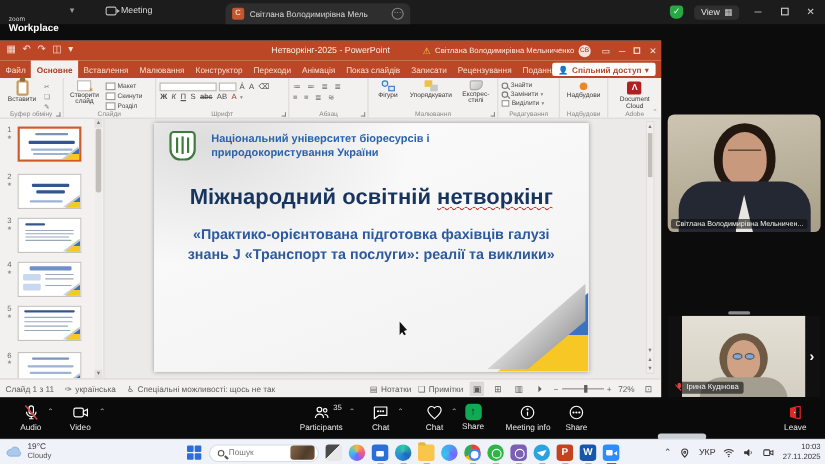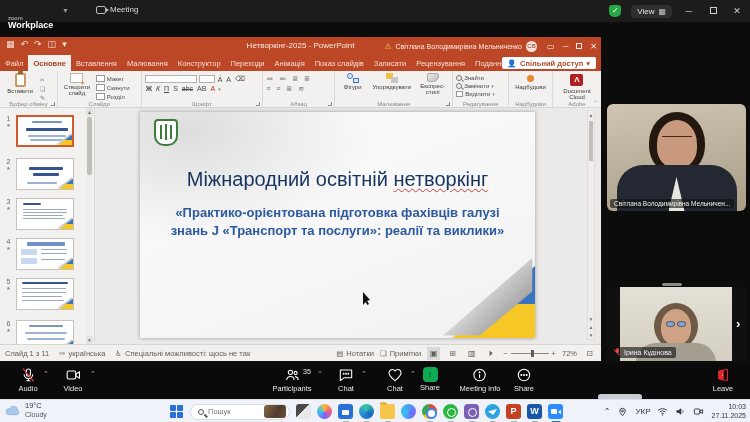--- a/index.html
+++ b/index.html
@@ -98,21 +98,21 @@
   .tscroll-thumb{position:absolute;left:1px;top:9px;width:5px;height:58px;background:#c2bfbb;border-radius:2px}
   .tscroll-down{position:absolute;bottom:0}
 
   .canvas{position:absolute;left:96px;top:0;width:505px;height:236px}
   .slide{position:absolute;left:44px;top:4px;width:395px;height:226px;background:
     radial-gradient(ellipse at 12% 8%,#dddddd 0%,rgba(255,255,255,0) 38%),
     linear-gradient(160deg,#fdfdfd,#f1f1f1);box-shadow:0 0 4px rgba(0,0,0,.35)}
   .emblem{position:absolute;left:14px;top:7px;width:24px;height:27px;border:2px solid #3c7d3c;border-radius:4px 4px 10px 10px;background:#fff}
   .emblem i{position:absolute;top:4px;width:2px;height:14px;background:#3c7d3c}
   .univ{position:absolute;left:52px;top:8px;width:235px;font-size:10px;font-weight:bold;color:#2a63ad;line-height:1.3}
-  .slide-title{position:absolute;left:0;top:56px;width:100%;text-align:center;font-size:20px;font-weight:normal;color:#17345f}
+  .slide-title{position:absolute;left:0;top:56px;width:100%;text-align:center;font-size:20px;font-weight:bold;color:#17345f}
   .slide-title .wavy{text-decoration:underline wavy #c43d3d 1px;text-underline-offset:2px}
   .slide-sub{position:absolute;left:6%;top:92px;width:88%;text-align:center;font-size:13px;font-weight:bold;color:#2d5a9e;line-height:1.35}
   .curl-wrap{position:absolute;right:0;bottom:0;width:92px;height:80px}
   .curl-flag{position:absolute;inset:0;background:linear-gradient(to bottom,#3a74c0 0 58%,#f7c825 58% 100%);clip-path:polygon(100% 10%,10% 100%,100% 100%)}
   .curl-fold{position:absolute;inset:0;background:linear-gradient(135deg,#ffffff 20%,#8f8f8f 85%);clip-path:polygon(97% 0,0 97%,40% 97%,97% 42%)}
   .cursor{position:absolute;left:223px;top:180px;width:9px;height:13px;background:#111;
     clip-path:polygon(0 0,0 100%,28% 76%,50% 100%,66% 92%,46% 68%,78% 62%)}
   .canvas-scroll{position:absolute;right:6px;top:2px;width:8px;height:230px;background:#f0eeec;border:1px solid #e0ddda}
   .cs-arrow{font-size:5px;color:#7a7874;text-align:center;height:8px;line-height:8px}
   .cs-thumb{position:absolute;left:1px;top:10px;width:4px;height:40px;background:#c2bfbb}
@@ -211,20 +211,25 @@
   <div class="zoom-titlebar">
     <div class="zbrand">
       <div class="z1">zoom</div>
       <div class="z2">Workplace</div>
     </div>
     <div class="zchev">▼</div>
     <div class="zmeeting">
       <span class="zmeet-ico"></span>
       <span>Meeting</span>
     </div>
+    <div class="ztab">
+      <span class="ztab-avatar">C</span>
+      <span class="ztab-title">Світлана Володимирівна Мель</span>
+      <span class="ztab-more">⋯</span>
+    </div>
     <div class="ztb-right">
       <span class="zshield">✓</span>
       <span class="zview">
         <span>View</span>
         <span class="grid">▦</span>
       </span>
       <span class="wbtn">─</span>
       <span class="wbtn"><span class="restore-glyph"></span></span>
       <span class="wbtn">✕</span>
     </div>
@@ -510,20 +515,21 @@
         </div>
       </div>
 
       <div class="canvas">
         <div class="slide">
           <div class="emblem">
             <i style="left:4px"></i>
               <i style="left:9px;height:16px;top:3px"></i>
               <i style="left:14px"></i>
           </div>
+          <div class="univ">Національний університет біоресурсів і природокористування України</div>
           <div class="slide-title"><span>Міжнародний освітній </span><span class="wavy">нетворкінг</span></div>
           <div class="slide-sub">«Практико-орієнтована підготовка фахівців галузі знань J «Транспорт та послуги»: реалії та виклики»</div>
           <div class="curl-wrap">
             <div class="curl-flag"></div>
             <div class="curl-fold"></div>
           </div>
           <div class="cursor"></div>
         </div>
         <div class="canvas-scroll">
           <div class="cs-arrow">▲</div>

